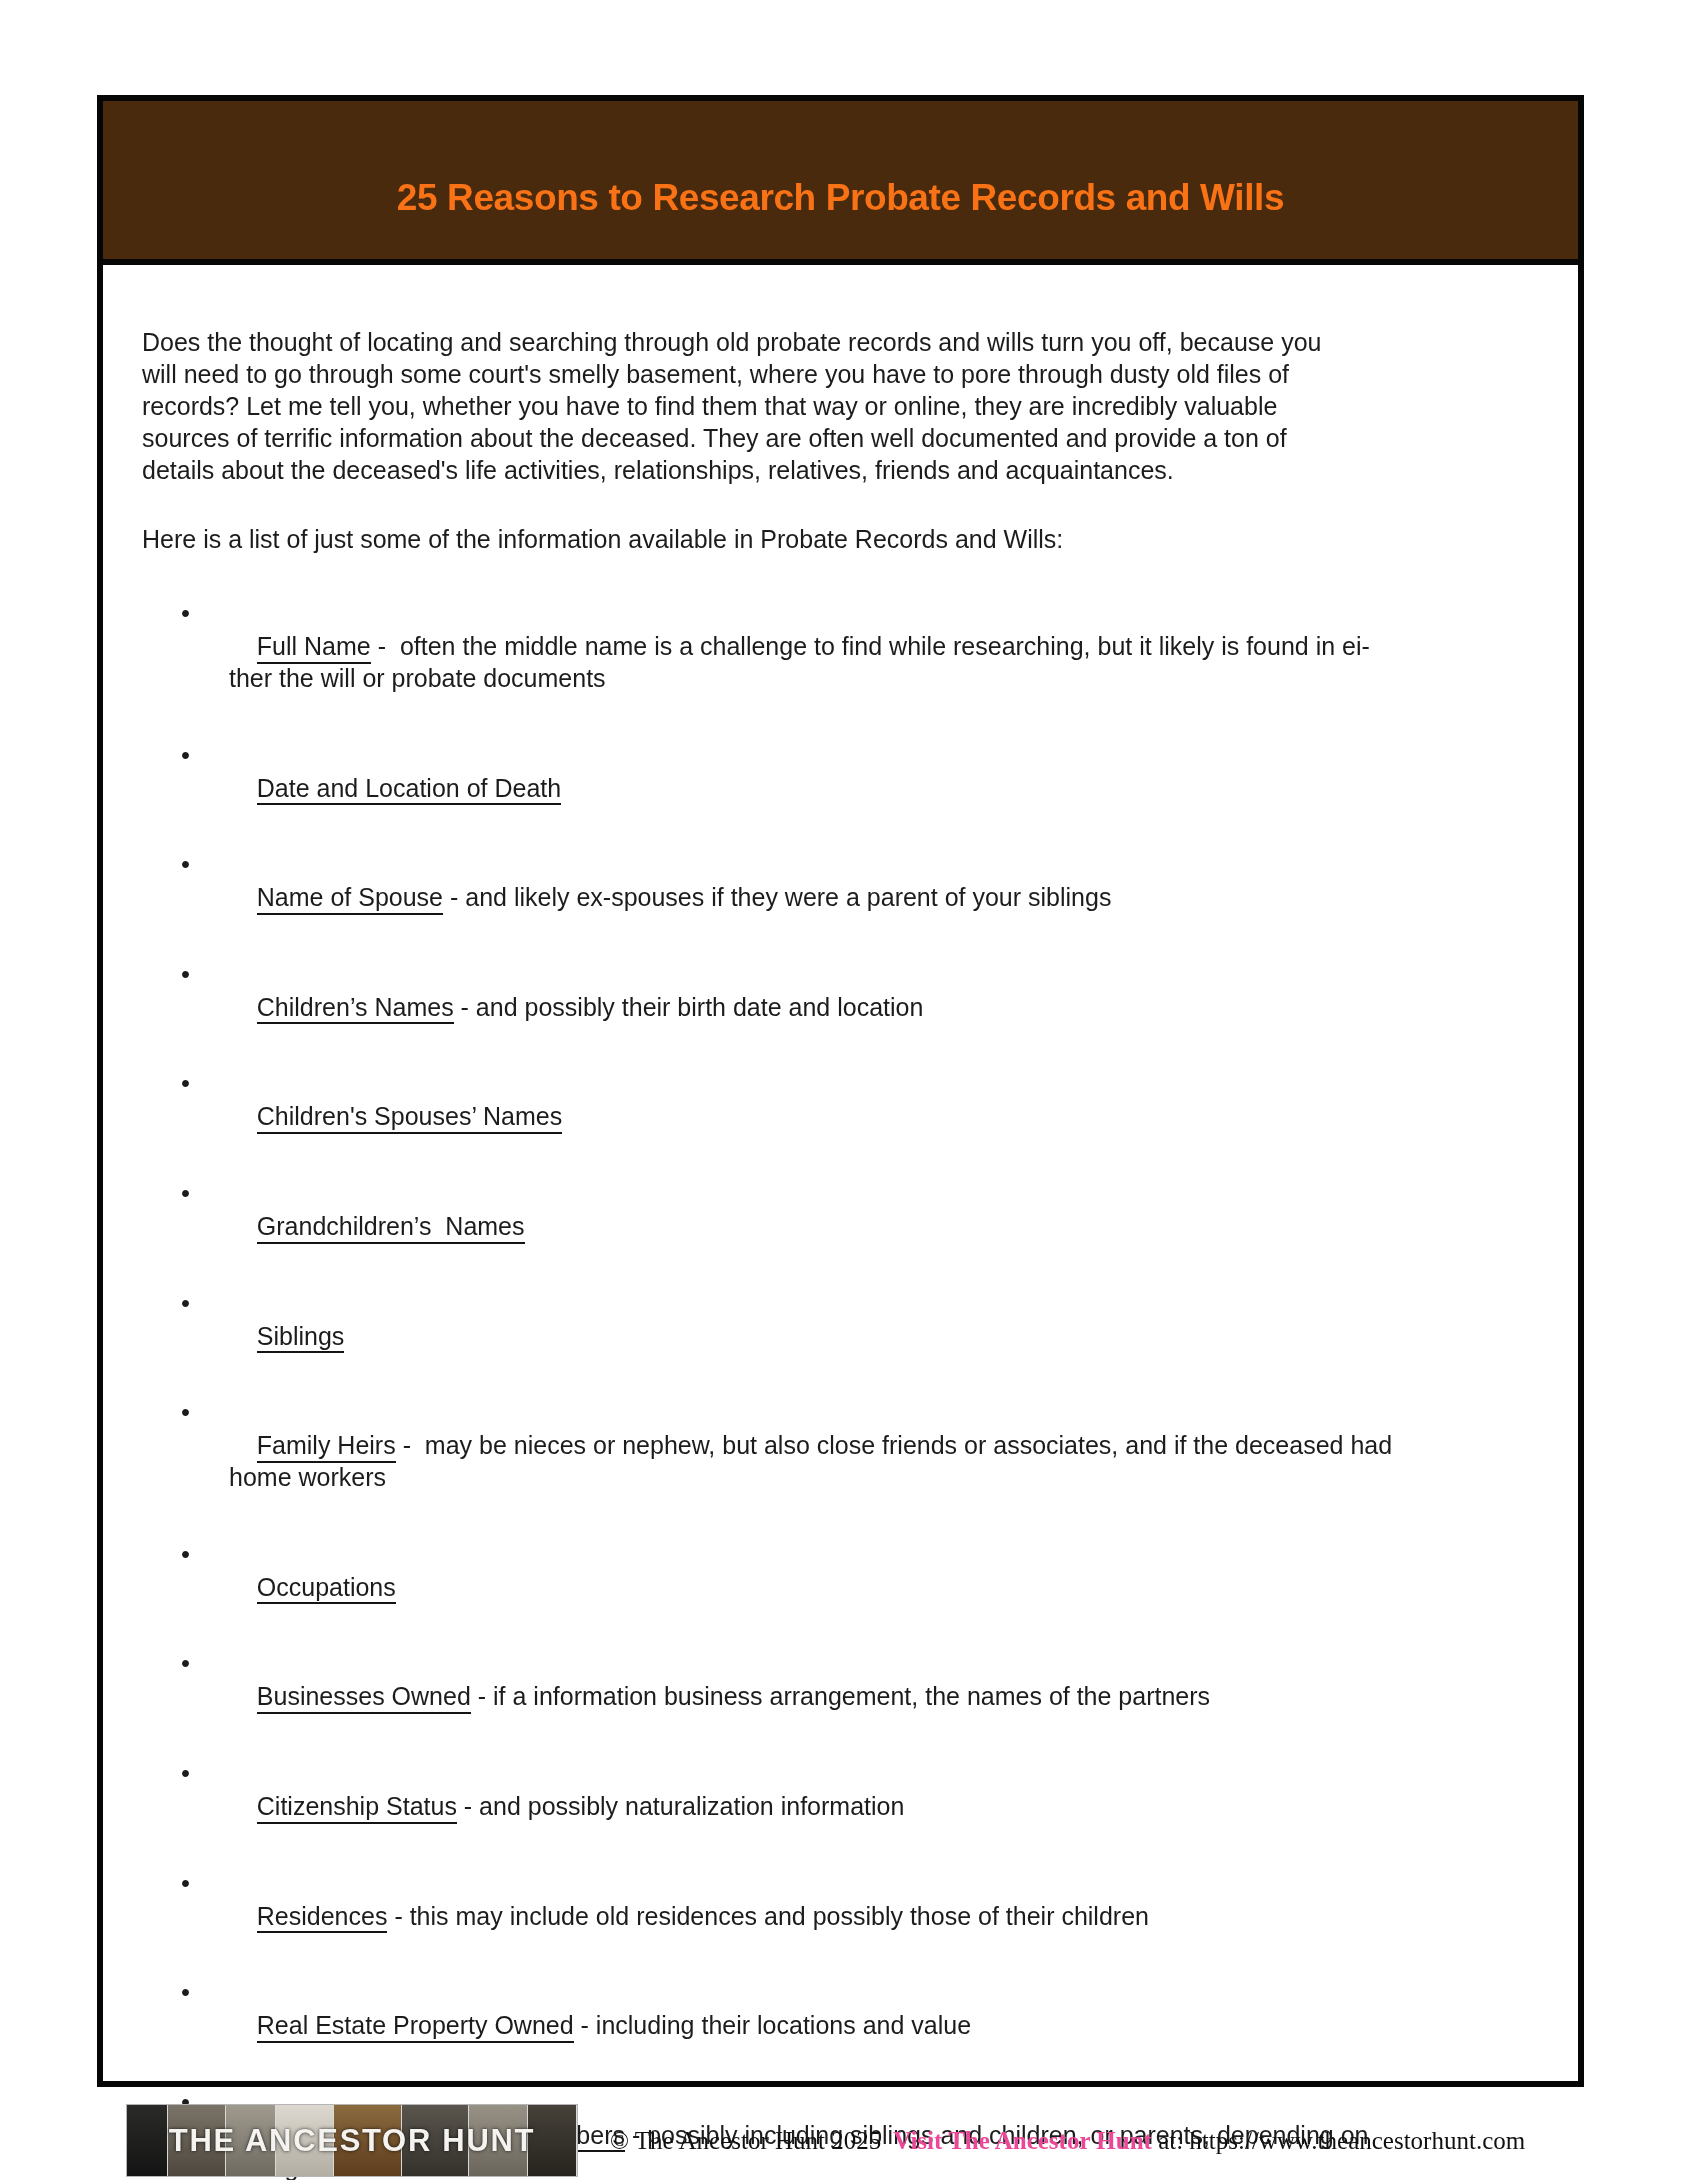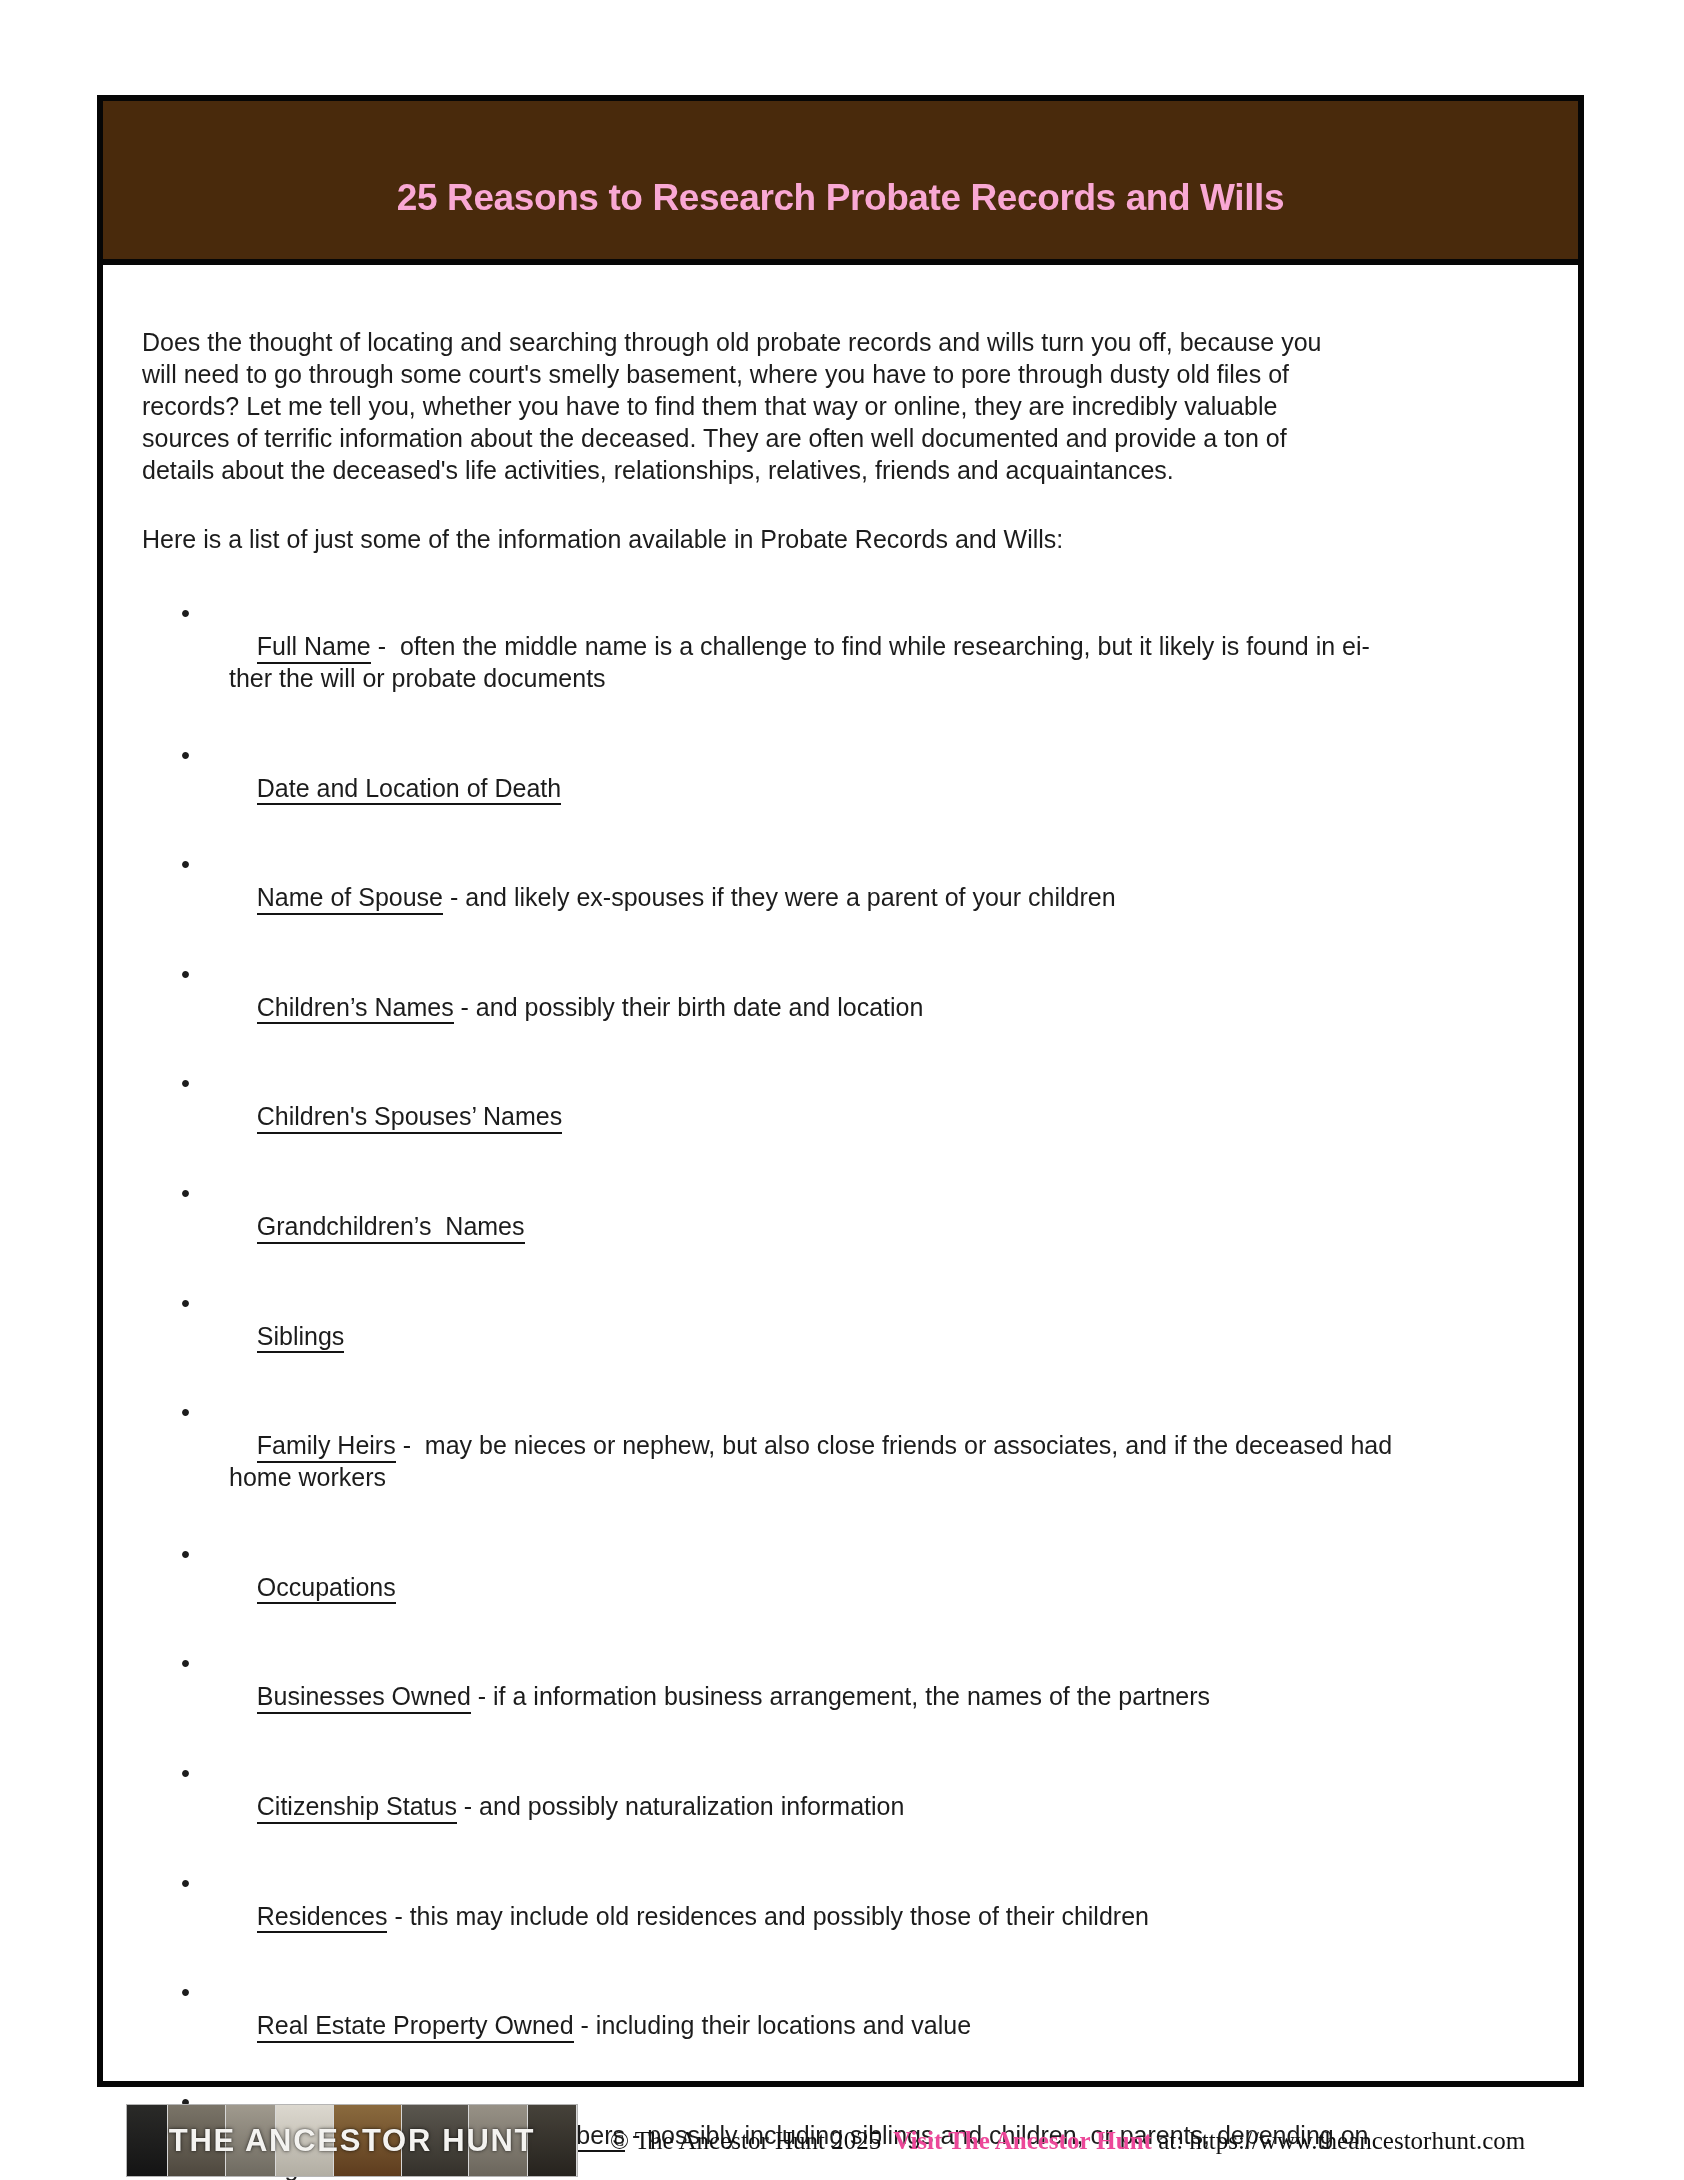--- a/index.html
+++ b/index.html
@@ -18,21 +18,21 @@
     box-sizing:border-box;
     background:#ffffff;
   }
   .banner {
     height:158px;
     background:#492A0C;
     border-bottom:6.8px solid #060606;
     display:flex; align-items:center; justify-content:center;
   }
   .banner-title {
-    color:#f9a8d4;
+    color:#f97316;
     font-size:37px;
     font-weight:bold;
     letter-spacing:-0.4px;
     margin-top:35px;
   }
   .content {
     padding:61px 49px 0 39px;
     font-size:25px;
     line-height:32px;
   }
@@ -114,21 +114,21 @@
   <div class="li">
     <span class="dot">•</span><span class="head">Full Name</span><span class="rest"> -  often the middle name is a challenge to find while researching, but it likely is found in ei-
 ther the will or probate documents</span>
   </div>
 
   <div class="li">
     <span class="dot">•</span><span class="head">Date and Location of Death</span><span class="rest"></span>
   </div>
 
   <div class="li">
-    <span class="dot">•</span><span class="head">Name of Spouse</span><span class="rest"> - and likely ex-spouses if they were a parent of your children</span>
+    <span class="dot">•</span><span class="head">Name of Spouse</span><span class="rest"> - and likely ex-spouses if they were a parent of your siblings</span>
   </div>
 
   <div class="li">
     <span class="dot">•</span><span class="head">Children’s Names</span><span class="rest"> - and possibly their birth date and location</span>
   </div>
 
   <div class="li">
     <span class="dot">•</span><span class="head">Children's Spouses’ Names</span><span class="rest"></span>
   </div>
 

